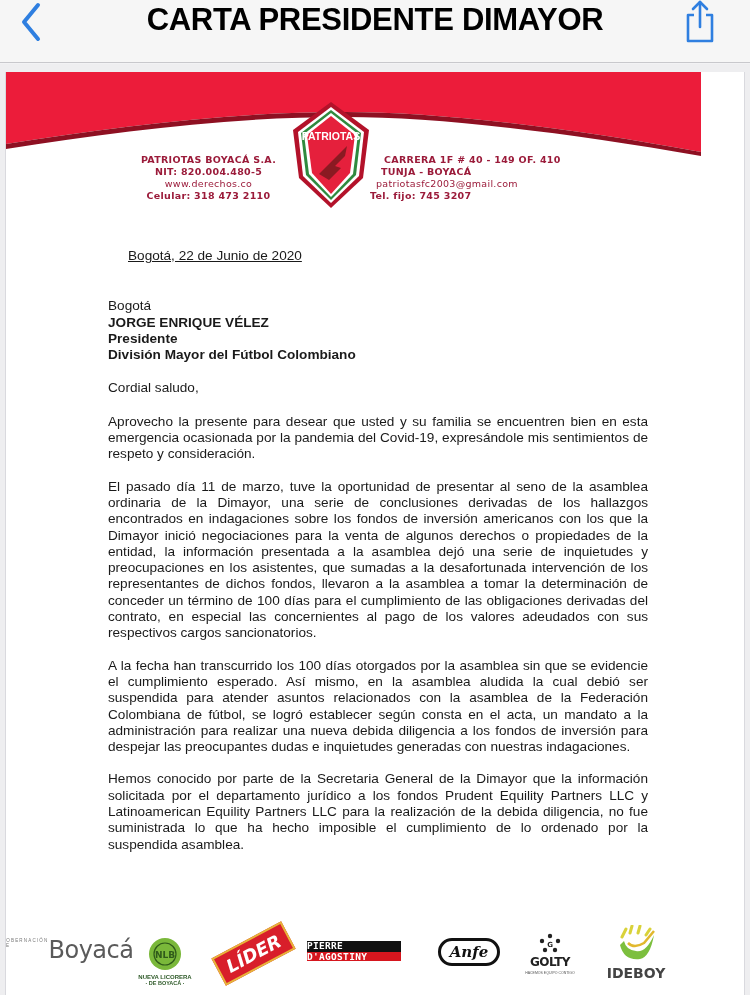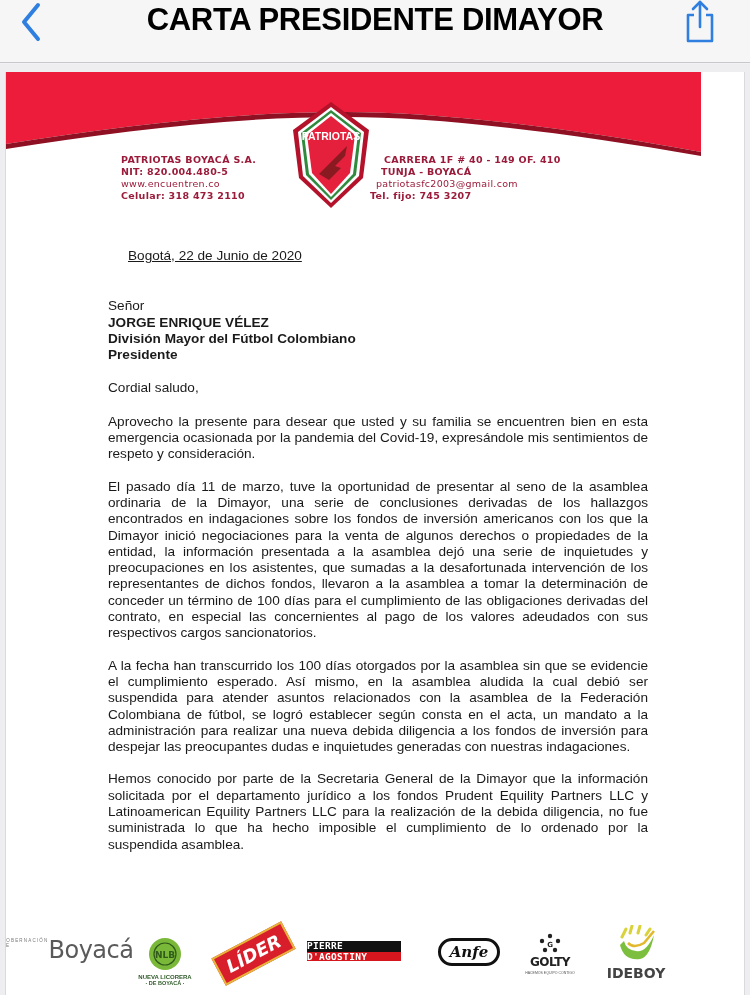--- a/index.html
+++ b/index.html
@@ -34,21 +34,21 @@
   .page {
     position: absolute; left: 5px; top: 8px; width: 740px; height: 930px;
     background: #ffffff; border-left: 1px solid #d9d9de; border-right: 1px solid #d9d9de;
     overflow: hidden;
   }
 
   
   .lh-red { position: absolute; left: 0; top: 0; width: 740px; height: 90px; }
   .lh-left {
     position: absolute; left: 115px; top: 82px; width: 175px;
-    text-align: left; color: #9b1b3a; font-weight: bold;
+    text-align: center; color: #9b1b3a; font-weight: bold;
     font-family: "DejaVu Sans", sans-serif; font-size: 9.5px; line-height: 12px;
     letter-spacing: 0.3px;
   }
   .lh-right {
     position: absolute; left: 370px; top: 82px; width: 240px;
     color: #9b1b3a; font-weight: bold;
     font-family: "DejaVu Sans", sans-serif; font-size: 9.5px; line-height: 12px;
     letter-spacing: 0.3px;
   }
   .lh-left div, .lh-right div { white-space: nowrap; }
@@ -110,38 +110,38 @@
       <polygon points="40,10 70,33 65,75 40,100 15,75 10,33" fill="#2f8a3e"></polygon>
       <polygon points="40,13 67,34 62,74 40,97 18,74 13,34" fill="#ffffff"></polygon>
       <polygon points="40,16 64,35 59,73 40,94 21,73 16,35" fill="#e5203c"></polygon>
       <path d="M28 74 L48 54 L56 46 L54 56 L44 66 L50 68 L38 80 Z" fill="#8a1a22"></path>
       <text x="40" y="40" text-anchor="middle" font-family="Liberation Sans, sans-serif" font-weight="bold" font-size="10.5" fill="#ffffff">PATRIOTAS</text>
     </svg>
 
     <div class="lh-left">
       <div>PATRIOTAS BOYACÁ S.A.</div>
       <div>NIT: 820.004.480-5</div>
-      <div class="l3">www.encuentren.co</div>
+      <div class="l3">www.derechos.co</div>
       <div>Celular: 318 473 2110</div>
     </div>
 
     <div class="lh-right">
       <div class="r1">CARRERA 1F # 40 - 149 OF. 410</div>
       <div class="r2">TUNJA - BOYACÁ</div>
       <div class="r3">patriotasfc2003@gmail.com</div>
       <div class="r4">Tel. fijo: 745 3207</div>
     </div>
 
     <div class="letter">
       <div class="date">Bogotá, 22 de Junio de 2020</div>
       <div class="recipient">
-        <div>Señor</div>
+        <div>Bogotá</div>
         <div class="b">JORGE ENRIQUE VÉLEZ</div>
+        <div class="b">Presidente</div>
         <div class="b">División Mayor del Fútbol Colombiano</div>
-        <div class="b">Presidente</div>
       </div>
       <div class="greeting">Cordial saludo,</div>
       <p class="para">Aprovecho la presente para desear que usted y su familia se encuentren bien en esta emergencia ocasionada por la pandemia del Covid-19, expresándole mis sentimientos de respeto y consideración.</p>
       <p class="para">El pasado día 11 de marzo, tuve la oportunidad de presentar al seno de la asamblea ordinaria de la Dimayor, una serie de conclusiones derivadas de los hallazgos encontrados en indagaciones sobre los fondos de inversión americanos con los que la Dimayor inició negociaciones para la venta de  algunos derechos o propiedades de la entidad, la información presentada a la asamblea dejó una serie de inquietudes y preocupaciones en los asistentes, que sumadas  a la desafortunada intervención de los representantes de dichos fondos, llevaron a la asamblea a tomar la determinación de conceder un término de 100 días para el cumplimiento de las obligaciones derivadas del contrato, en especial las concernientes al pago de los valores adeudados con sus respectivos cargos sancionatorios.</p>
       <p class="para">A la fecha han transcurrido los 100 días otorgados por la asamblea sin que se evidencie el cumplimiento esperado. Así mismo, en la asamblea aludida la cual debió ser suspendida para atender asuntos relacionados con la asamblea de la Federación Colombiana de fútbol, se logró establecer según consta en el acta, un mandato a la administración para realizar una nueva debida diligencia a los fondos de inversión para despejar las preocupantes dudas e inquietudes generadas con nuestras indagaciones.</p>
       <p class="para">Hemos conocido por parte de la Secretaria General de la Dimayor que la información solicitada por el departamento jurídico a los fondos Prudent Equility Partners LLC y Latinoamerican Equility Partners LLC para la realización de la debida diligencia, no fue suministrada lo que ha hecho imposible el cumplimiento de lo ordenado por la suspendida asamblea.</p>
     </div>
 
     <div class="sponsors">
 

